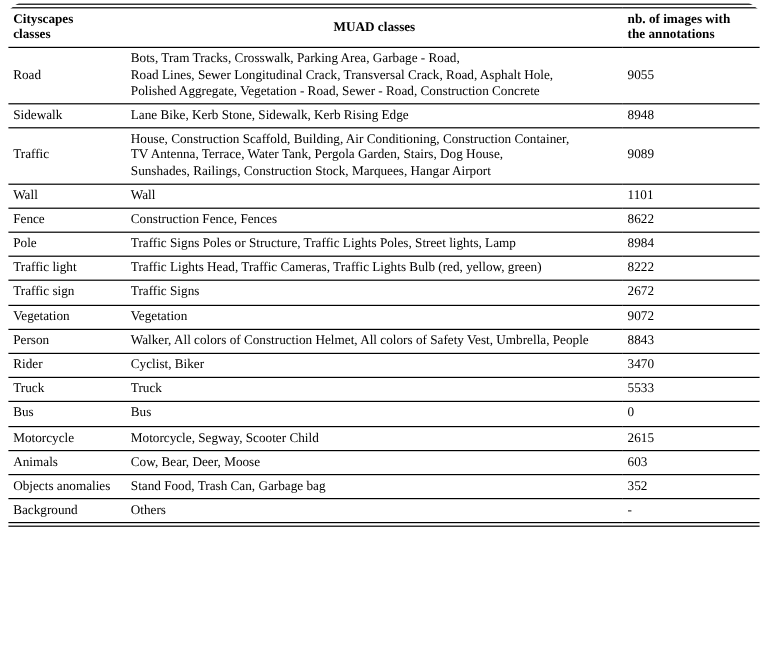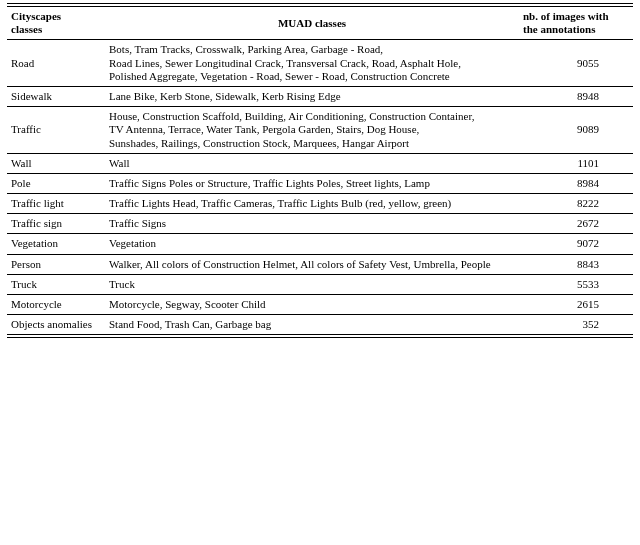--- a/index.html
+++ b/index.html
@@ -9,20 +9,21 @@
     color: #000000;
     font-family: "Liberation Serif", serif;
   }
   .page {
     width: 640px;
     height: 545px;
     box-sizing: border-box;
     padding: 3px 7px 0 7px;
     background: #ffffff;
     overflow: hidden;
+    border-radius: 27px;
   }
   .table-outer {
     border-top: 1px solid #000;
     border-bottom: 1px solid #000;
     padding: 2px 0;
   }
   table {
     width: 100%;
     border-collapse: collapse;
     border-top: 1px solid #000;
@@ -39,21 +40,21 @@
     padding: 3px 4px;
     text-align: left;
   }
   thead th {
     font-weight: bold;
     white-space: pre-line;
   }
   th.center { text-align: center; vertical-align: middle; }
   td.muad { white-space: pre-line; }
   td.num {
-    text-align: right;
+    text-align: left;
     padding-right: 34px;
     white-space: nowrap;
   }
   th.count-header { padding-left: 4px; }
 </style>
 </head>
 <body>
 
 <div class="page">
   <div class="table-outer">
@@ -94,20 +95,25 @@
 Sunshades, Railings, Construction Stock, Marquees, Hangar Airport</td>
     <td class="num">9089</td>
   </tr>
 
   <tr>
     <td>Wall</td>
     <td class="muad">Wall</td>
     <td class="num">1101</td>
   </tr>
 
+  <tr>
+    <td>Fence</td>
+    <td class="muad">Construction Fence, Fences</td>
+    <td class="num">8622</td>
+  </tr>
 
   <tr>
     <td>Pole</td>
     <td class="muad">Traffic Signs Poles or Structure, Traffic Lights Poles, Street lights, Lamp</td>
     <td class="num">8984</td>
   </tr>
 
   <tr>
     <td>Traffic light</td>
     <td class="muad">Traffic Lights Head, Traffic Cameras, Traffic Lights Bulb (red, yellow, green)</td>
@@ -127,40 +133,60 @@
   </tr>
 
 
 
   <tr>
     <td>Person</td>
     <td class="muad">Walker, All colors of Construction Helmet, All colors of Safety Vest, Umbrella, People</td>
     <td class="num">8843</td>
   </tr>
 
+  <tr>
+    <td>Rider</td>
+    <td class="muad">Cyclist, Biker</td>
+    <td class="num">3470</td>
+  </tr>
 
 
   <tr>
     <td>Truck</td>
     <td class="muad">Truck</td>
     <td class="num">5533</td>
   </tr>
 
+  <tr>
+    <td>Bus</td>
+    <td class="muad">Bus</td>
+    <td class="num">0</td>
+  </tr>
 
 
   <tr>
     <td>Motorcycle</td>
     <td class="muad">Motorcycle, Segway, Scooter Child</td>
     <td class="num">2615</td>
   </tr>
 
 
+  <tr>
+    <td>Animals</td>
+    <td class="muad">Cow, Bear, Deer, Moose</td>
+    <td class="num">603</td>
+  </tr>
 
   <tr>
     <td>Objects anomalies</td>
     <td class="muad">Stand Food, Trash Can, Garbage bag</td>
     <td class="num">352</td>
   </tr>
 
+  <tr>
+    <td>Background</td>
+    <td class="muad">Others</td>
+    <td class="num">-</td>
+  </tr>
 </tbody>
     </table>
   </div>
 </div>
 
 </body></html>

